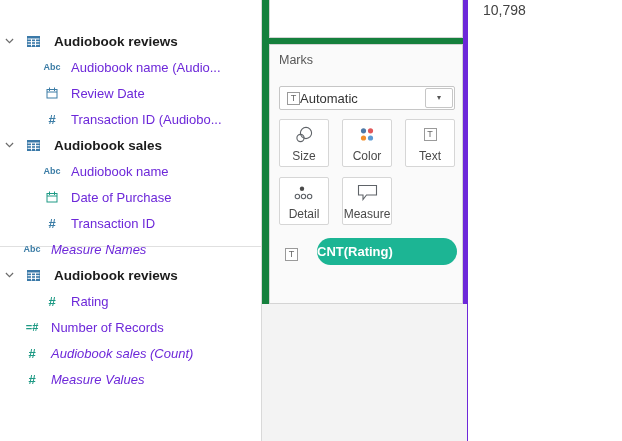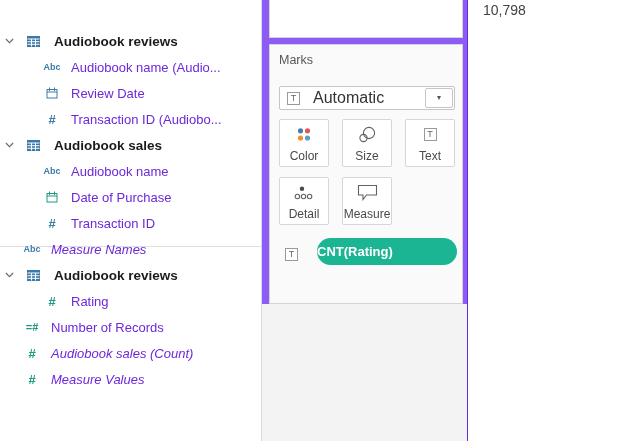--- a/index.html
+++ b/index.html
@@ -21,33 +21,33 @@
   .ic-eqhash { font-size:11px; font-weight:bold; letter-spacing:0; }
   .blue { color:#3C7DA6; }
   .green { color:#1F9A85; }
   .f-label { font-size:13px; color:#6d28d9; margin-left:9px; }
   .italic .f-label { font-style:italic; }
   .lvl1 .f-ic { margin-left:22px; width:20px; }
   .lvl2 .f-ic { margin-left:42px; width:20px; }
   .pane-sep { position:absolute; left:0; top:246px; width:261px; height:1px; background:#e0e0e0; }
 
   
-  .mid-col { position:absolute; left:261px; top:0; width:207px; height:441px; background:#8b5cf6;
-    border-left:1px solid #d9d9d9; border-right:1px solid #6d28d9; }
+  .mid-col { position:absolute; left:261px; top:0; width:207px; height:441px; background:#15803d;
+    border-left:1px solid #d9d9d9; border-right:5px solid #6d28d9; }
   .mid-gray { position:absolute; left:0; top:304px; width:205px; height:137px; background:#f3f3f3; }
   .upper-card { position:absolute; left:7px; top:-20px; width:194px; height:58px; background:#fff; border:1px solid #d4d4d4; }
   .marks-card { position:absolute; left:7px; top:44px; width:194px; height:260px; background:#fafafa; border:1px solid #d4d4d4; }
   .marks-title { position:absolute; left:9px; top:8px; font-size:12.5px; color:#575757; }
 
   .mark-dd { position:absolute; left:9px; top:41px; width:176px; height:24px; background:#fff;
     border:1px solid #c6c6c6; border-radius:2px; display:flex; align-items:center; cursor:pointer; }
   .tsq { display:inline-flex; justify-content:center; align-items:center; width:13px; height:13px;
     border:1px solid #9a9a9a; background:#fff; font-size:9px; color:#666; line-height:1; flex:0 0 auto; }
   .mark-dd .tsq { margin-left:7px; }
-  .dd-label { font-size:16px; color:#333; margin-left:13px; flex:1 1 auto; }
+  .dd-label { font-size:13px; color:#333; margin-left:0; flex:1 1 auto; }
   .dd-arrow-btn { width:28px; height:20px; margin-right:1px; border:1px solid #c6c6c6; border-radius:2px;
     background:#fff; display:flex; justify-content:center; align-items:center; }
   .dd-arrow { font-size:8px; color:#555; line-height:1; }
 
   .mark-btns { position:absolute; left:9px; top:74px; width:176px; display:grid;
     grid-template-columns:50px 50px 50px; grid-column-gap:13px; grid-row-gap:10px; }
   .mbtn { width:50px; height:48px; background:#fff; border:1px solid #d6d6d6; border-radius:2px;
     display:flex; flex-direction:column; align-items:center; justify-content:flex-end; padding-bottom:3px; cursor:pointer; }
   .mbtn .ic-wrap { flex:1 1 auto; display:flex; align-items:center; justify-content:center; }
   .mbtn .mlabel { font-size:12px; color:#4a4a4a; line-height:14px; }
@@ -217,40 +217,40 @@
         <span class="tsq">T</span>
         <span class="dd-label">Automatic</span>
         <span class="dd-arrow-btn">
           <span class="dd-arrow">▾</span>
         </span>
       </div>
 
       <div class="mark-btns">
         <div class="mbtn">
           <span class="ic-wrap">
+              <svg viewBox="0 0 18 17" width="18" height="17">
+                <circle cx="11" cy="7" r="5.6" fill="none" stroke="#5f6368" stroke-width="1.1"></circle>
+                <circle cx="5.5" cy="12" r="3.6" fill="none" stroke="#5f6368" stroke-width="1.1"></circle>
+              </svg>
+            </span>
+          <span class="mlabel">Size</span>
+        </div>
+        <div class="mbtn">
+          <span class="ic-wrap">
               <svg viewBox="0 0 16 15" width="16" height="15">
                 <circle cx="4.5" cy="3.8" r="2.6" fill="#4E79A7"></circle>
                 <circle cx="11.5" cy="3.8" r="2.6" fill="#E15759"></circle>
                 <circle cx="4.5" cy="11" r="2.6" fill="#F28E2B"></circle>
                 <circle cx="11.5" cy="11" r="2.6" fill="#5B9BD5"></circle>
               </svg>
             </span>
           <span class="mlabel">Color</span>
         </div>
         <div class="mbtn">
           <span class="ic-wrap">
-              <svg viewBox="0 0 18 17" width="18" height="17">
-                <circle cx="11" cy="7" r="5.6" fill="none" stroke="#5f6368" stroke-width="1.1"></circle>
-                <circle cx="5.5" cy="12" r="3.6" fill="none" stroke="#5f6368" stroke-width="1.1"></circle>
-              </svg>
-            </span>
-          <span class="mlabel">Size</span>
-        </div>
-        <div class="mbtn">
-          <span class="ic-wrap">
               <span class="tsq">T</span>
             </span>
           <span class="mlabel">Text</span>
         </div>
         <div class="mbtn">
           <span class="ic-wrap">
               <svg viewBox="0 0 20 16" width="20" height="16">
                 <circle cx="8" cy="3.8" r="2.2" fill="#4a4a4a"></circle>
                 <circle cx="3.4" cy="11.5" r="2.2" fill="none" stroke="#5f6368" stroke-width="1.1"></circle>
                 <circle cx="9.5" cy="11.5" r="2.2" fill="none" stroke="#5f6368" stroke-width="1.1"></circle>

